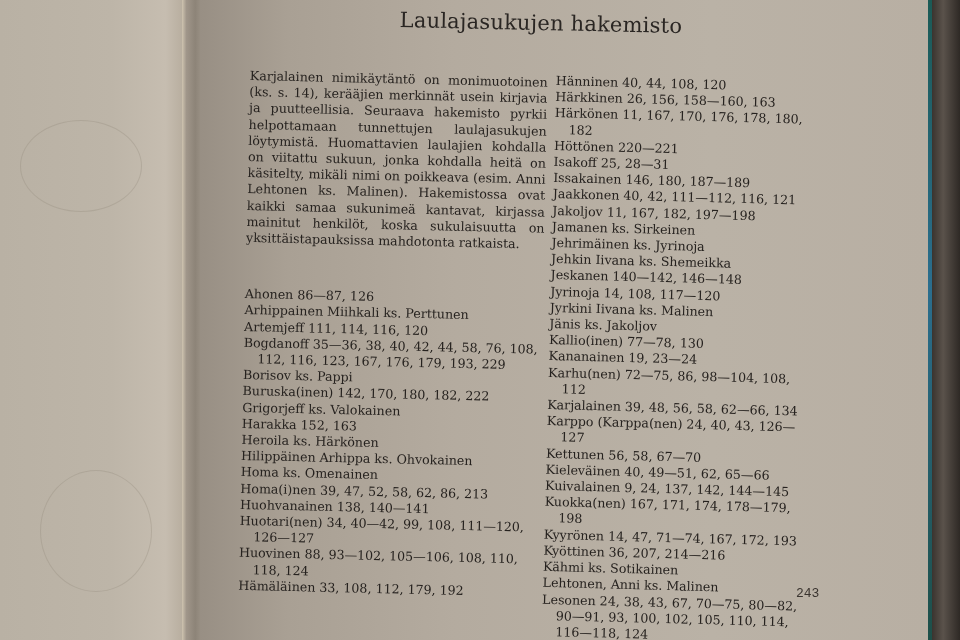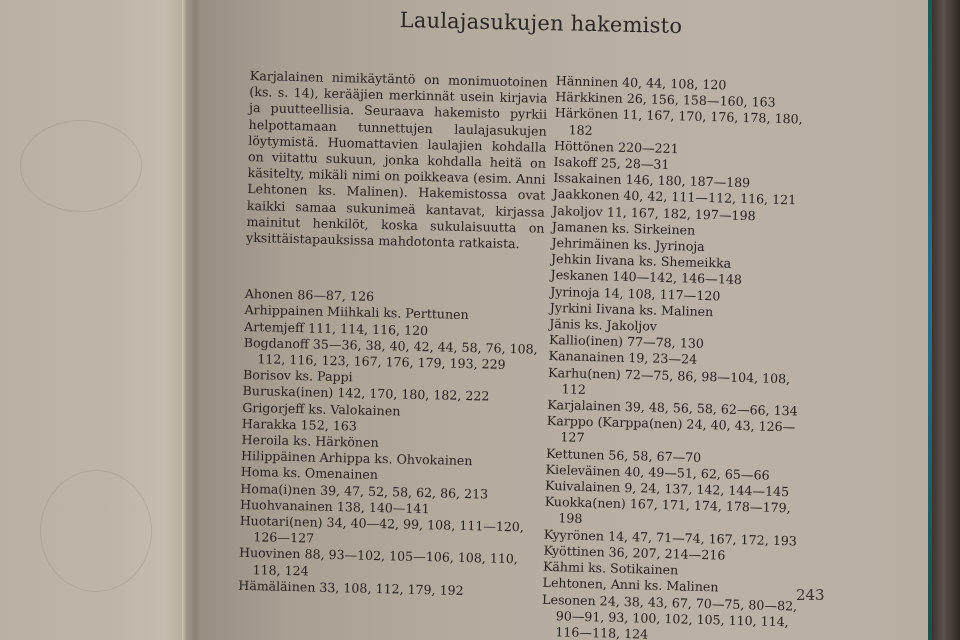--- a/index.html
+++ b/index.html
@@ -37,21 +37,21 @@
     transform: rotate(1.2deg); transform-origin: left top;
   }
   .col {
     position: absolute; color: #26221f; font-size: 12.6px; line-height: 16.2px;
   }
   .col-left { left: 250px; top: 68px; width: 298px; transform: rotate(1.3deg); transform-origin: left top; }
   .col-right { left: 556px; top: 73px; width: 268px; transform: rotate(1.5deg); transform-origin: left top; }
   .intro { text-align: justify; margin: 0 0 40px 0; }
   .entry { margin: 0; padding-left: 14px; text-indent: -14px; white-space: normal; }
   .page-number {
-    position: absolute; left: 796px; top: 586px; font-size: 15px; color: #3a342f;
+    position: absolute; left: 796px; top: 586px; font-size: 13px; color: #3a342f; font-family: Liberation Mono, monospace;
   }
 </style>
 </head>
 <body>
 
 <div class="left-page">
   <div class="doodle" style="left:20px;top:120px;width:120px;height:90px;"></div>
   <div class="doodle" style="left:40px;top:470px;width:110px;height:120px;"></div>
 </div>
 <div class="gutter"></div>

